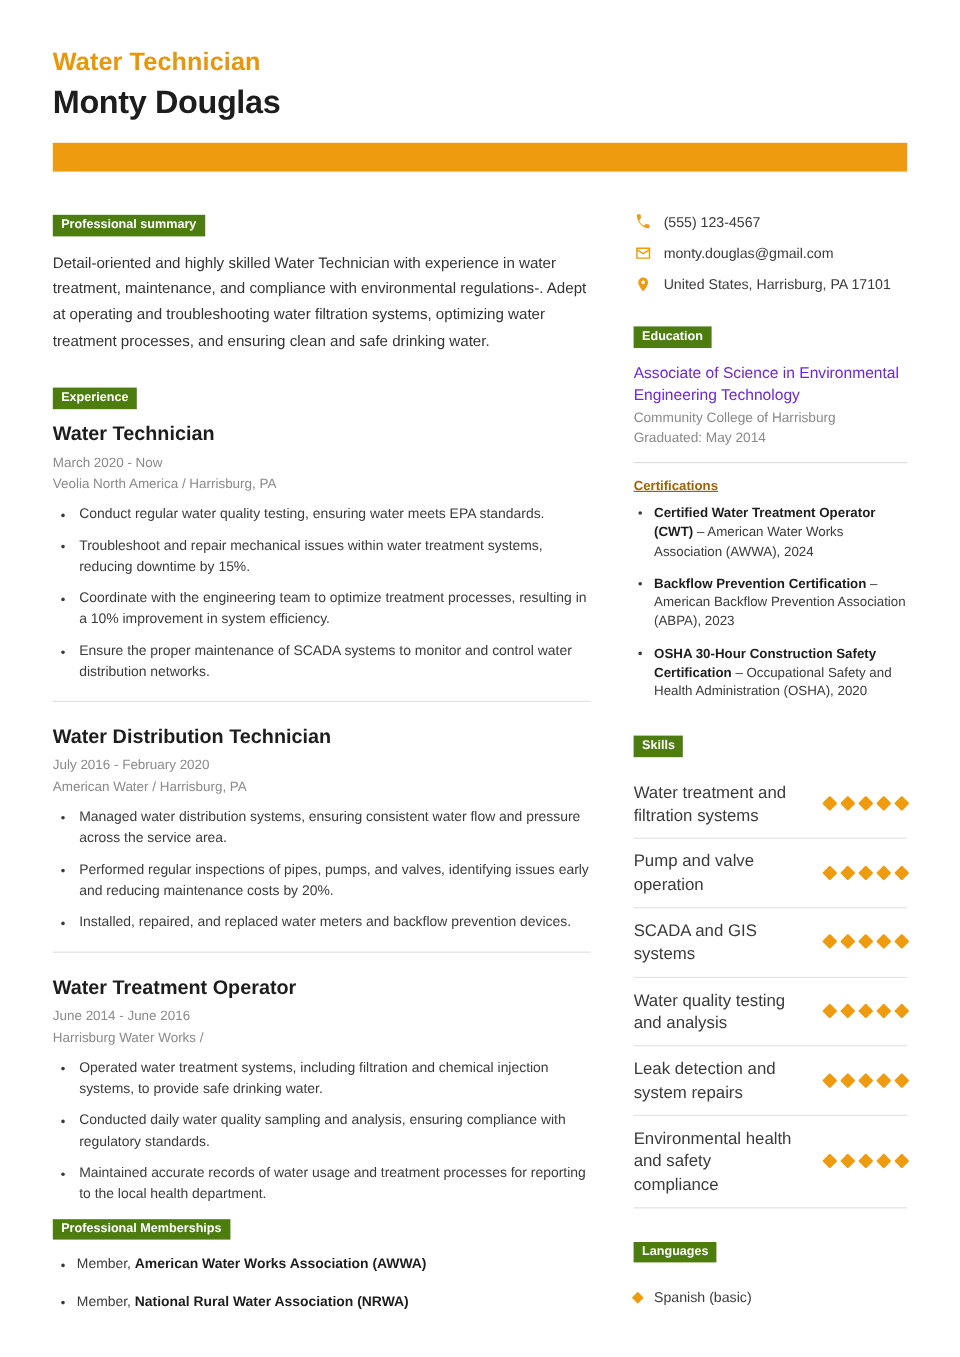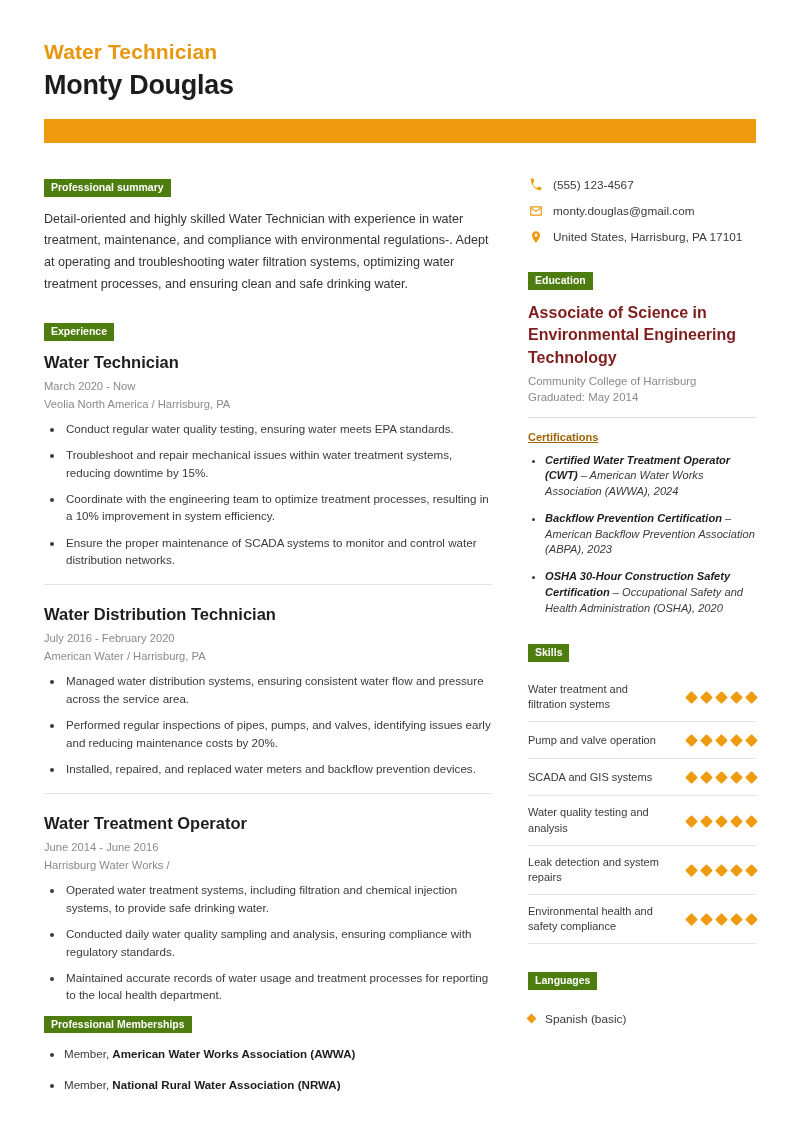--- a/index.html
+++ b/index.html
@@ -127,23 +127,23 @@
     flex: 0 0 15px;
     display: inline-flex;
     align-items: center;
     justify-content: center;
     color: #ef9b0f;
   }
   .contact-icon svg { display: block; }
 
   .right-block { margin-top: 26px; }
   .edu-degree {
-    font-size: 16px;
-    font-weight: bold;
-    color: #7f1d1d;
+    font-size: 13px;
+    font-weight: normal;
+    color: #6d28d9;
     line-height: 1.42;
     margin: 0 0 5px 0;
   }
   .edu-school {
     font-size: 11.4px;
     color: #8a8a8a;
     margin: 0 0 4px 0;
   }
   .edu-grad {
     font-size: 11.4px;
@@ -155,42 +155,42 @@
     border-top: 1px solid #dedede;
     margin: 0 0 13px 0;
   }
   .sub-heading {
     font-size: 11px;
     font-weight: bold;
     color: #a16207;
     margin: 0 0 10px 0;
     text-decoration: underline;
   }
-  .cert-list { padding-left: 17px; margin: 0; font-style: italic; }
+  .cert-list { padding-left: 17px; margin: 0; }
   .cert-list li {
     font-size: 11.1px;
     line-height: 1.42;
     color: #3a3a3a;
     margin-bottom: 11px;
   }
   .cert-list li b { color: #1d1d1d; }
 
   
   .skills-wrap { margin-top: 4px; }
   .skill-row {
     display: flex;
     align-items: center;
     justify-content: space-between;
     border-bottom: 1px solid #e4e4e4;
     padding: 9px 0 9px 0;
     gap: 8px;
   }
   .skill-row:first-child { padding-top: 4px; }
   .skill-name {
-    font-size: 11px;
+    font-size: 14px;
     color: #3a3a3a;
     line-height: 1.38;
     max-width: 132px;
   }
   .diamonds { white-space: nowrap; flex: 0 0 auto; }
   .diamond {
     display: inline-block;
     width: 9px;
     height: 9px;
     background: #ef9b0f;

